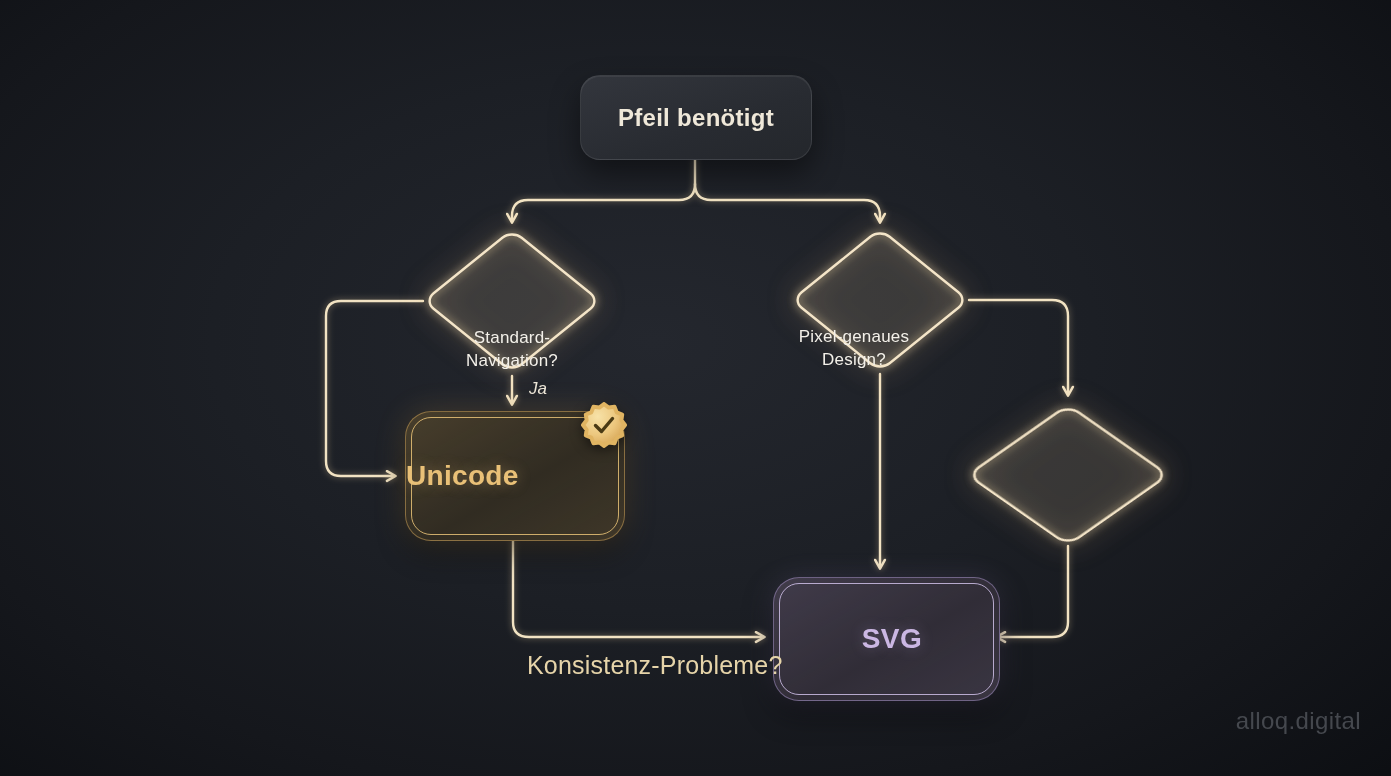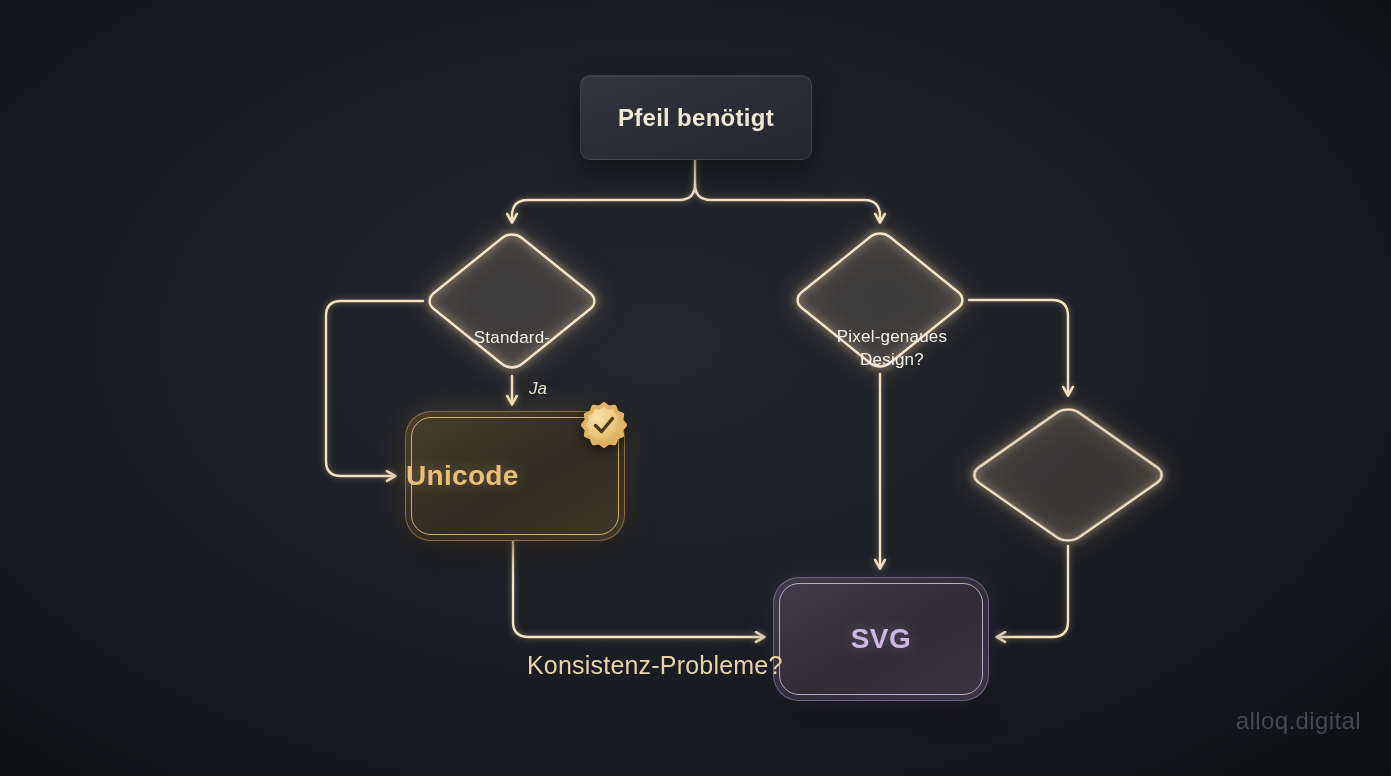--- a/index.html
+++ b/index.html
@@ -19,21 +19,21 @@
   .wires {
     position: absolute;
     left: 0; top: 0;
   }
 
   
   .node-start {
     position: absolute;
     left: 580px; top: 75px;
     width: 230px; height: 83px;
-    border-radius: 10px;
+    border-radius: 20px;
     background: linear-gradient(160deg, #33363d 0%, #282b31 60%, #24272c 100%);
     border: 1px solid rgba(255,255,255,0.09);
     box-shadow: 0 14px 30px rgba(0,0,0,0.45), inset 0 1px 0 rgba(255,255,255,0.06);
     display: flex; align-items: center; justify-content: center; text-align: right;
   }
   .node-start span {
     color: #efe8d9;
     font-size: 24px;
     font-weight: 600;
     letter-spacing: 0.3px;
@@ -45,21 +45,21 @@
     width: 200px;
     text-align: center;
     color: #f3f0e9;
     font-size: 17px;
     line-height: 23px;
     letter-spacing: 0.2px;
     margin-top: 48px;
   }
   .dlabel span { display: block; }
   #dl-standard  { left: 412px; top: 278px; }
-  #dl-pixel     { left: 792px; top: 277px; }
+  #dl-pixel     { left: 754px; top: 277px; }
   #dl-animation { left: 968px; top: 452px; }
 
   
   .node-unicode {
     position: absolute;
     left: 405px; top: 411px;
     width: 218px; height: 128px;
     border-radius: 26px;
     background:
       linear-gradient(150deg, rgba(233,192,112,0.17) 0%, rgba(233,192,112,0.05) 55%, rgba(233,192,112,0.12) 100%),
@@ -93,21 +93,21 @@
   .node-svg {
     position: absolute;
     left: 773px; top: 577px;
     width: 214px; height: 122px;
     border-radius: 26px;
     background:
       linear-gradient(150deg, rgba(190,170,225,0.15) 0%, rgba(190,170,225,0.04) 55%, rgba(190,170,225,0.10) 100%),
       #2b2830;
     border: 1.5px solid rgba(170,150,205,0.5);
     box-shadow: 0 0 26px rgba(170,150,210,0.16), 0 12px 28px rgba(0,0,0,0.5);
-    display: flex; align-items: center; justify-content: center;
+    display: flex; align-items: center; justify-content: center; padding-left: 11px;
   }
   .node-svg::before {
     content: "";
     position: absolute; inset: 5px;
     border-radius: 20px;
     border: 1.5px solid rgba(207,192,232,0.85);
     pointer-events: none;
   }
   .node-svg .lav-label {
     color: #cbb7e3;
@@ -185,20 +185,21 @@
       <rect x="-49.5" y="-49.5" width="99" height="99" rx="11" vector-effect="non-scaling-stroke" transform="translate(1068,475) scale(1.43,1) rotate(45)"></rect>
     </g>
   </svg>
 
   <div class="node-start">
     <span>Pfeil benötigt</span>
   </div>
 
   <div class="dlabel" id="dl-standard">
     <span>Standard-</span>
+    <span>Navigation?</span>
   </div>
 
   <div class="dlabel" id="dl-pixel">
     <span>Pixel-genaues</span>
     <span>Design?</span>
   </div>
 
 
   <div class="node-unicode">
     <span class="gold-label">Unicode</span>

